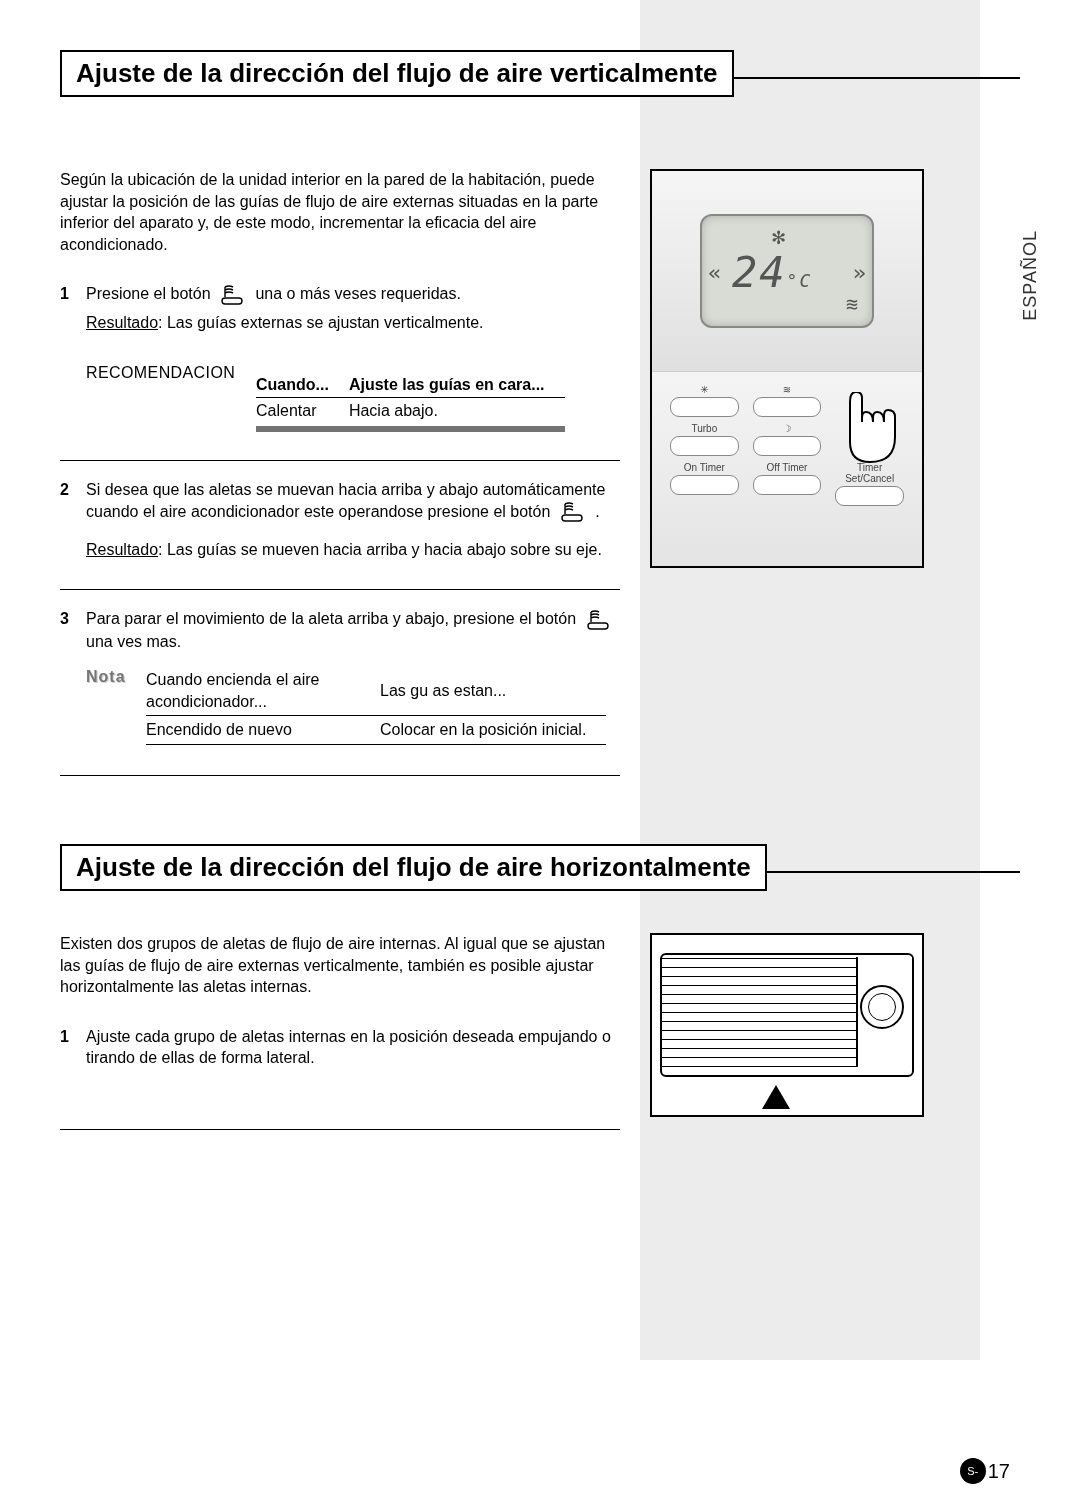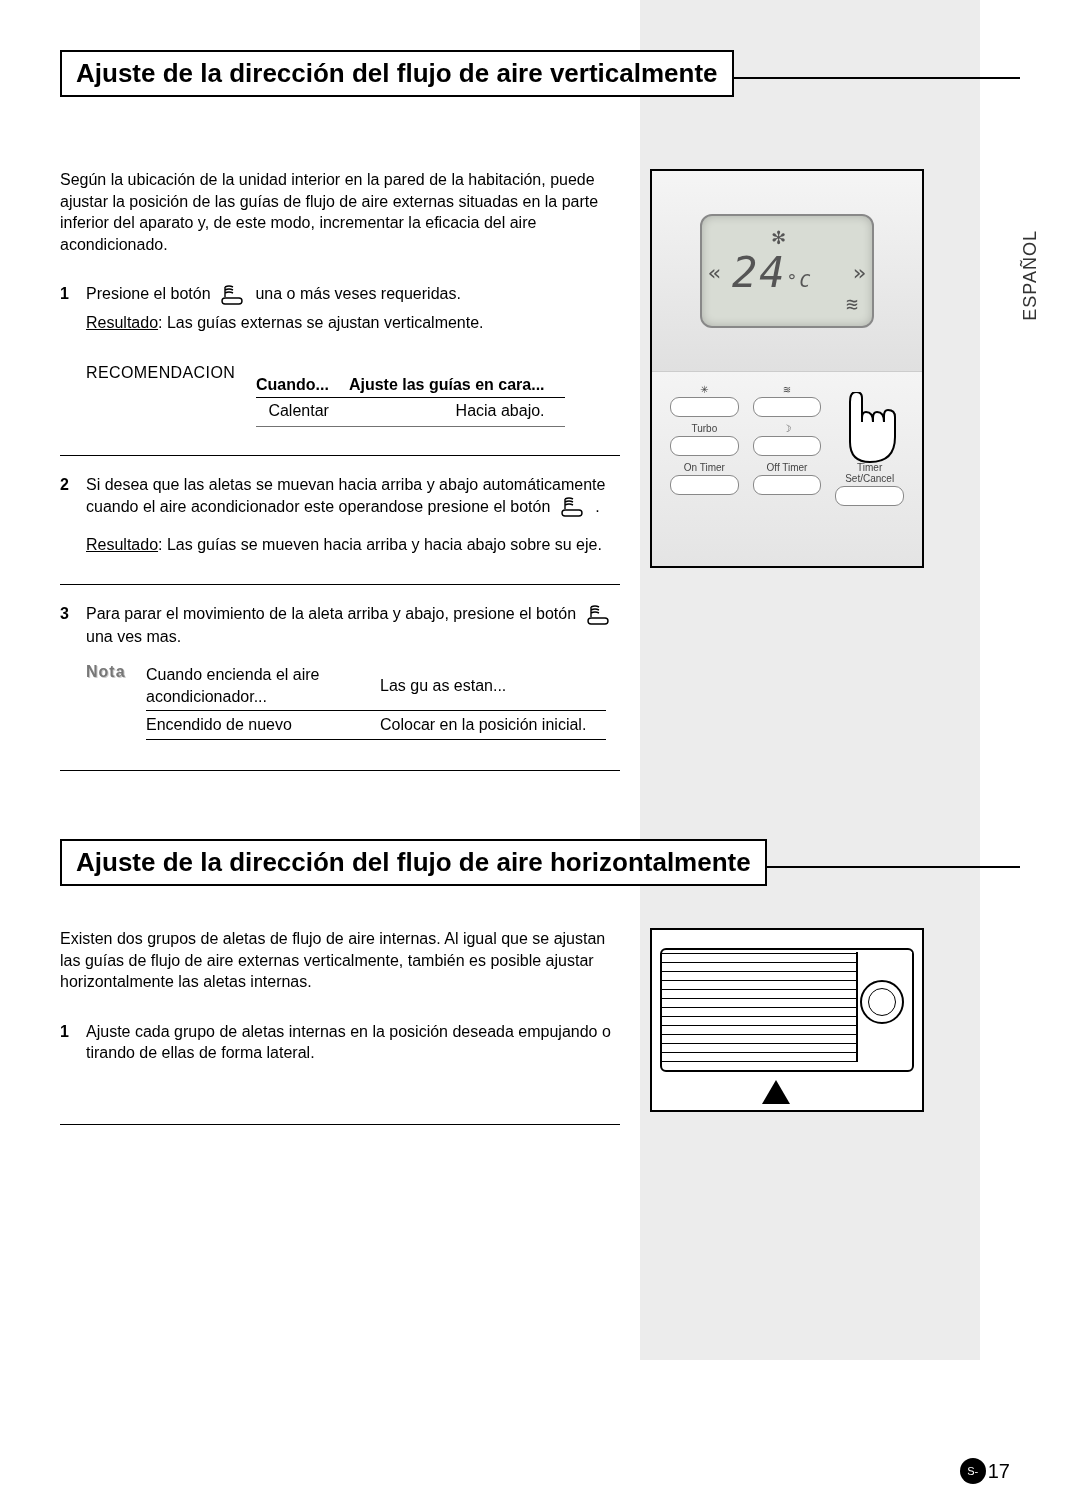--- a/index.html
+++ b/index.html
@@ -78,25 +78,25 @@
     vertical-align:middle;
     margin:0 4px;
   }
   .swing-icon svg { width:100%; height:100%; }
   .reco-table {
     margin-top:10px;
     border-collapse:collapse;
     font-size:16px;
   }
   .reco-table th, .reco-table td {
-    text-align:right;
+    text-align:left;
     padding:2px 20px 2px 0;
   }
   .reco-table thead th { border-bottom:1px solid #000; font-weight:bold;}
-  .reco-table tbody tr:last-child td { border-bottom:1px solid #737373; padding-bottom:4px;}
+  .reco-table tbody tr:last-child td { border-bottom:6px solid #737373; padding-bottom:4px;}
   .hr-thin { border:none; border-top:1px solid #000; margin:28px 0 18px 0; }
   .nota-row { display:flex; margin-top:14px;}
   .nota-label {
     width:60px;
     font-weight:bold;
     color:#777;
     text-shadow:1px 1px 0 #ccc;
     letter-spacing:1px;
     flex-shrink:0;
   }

